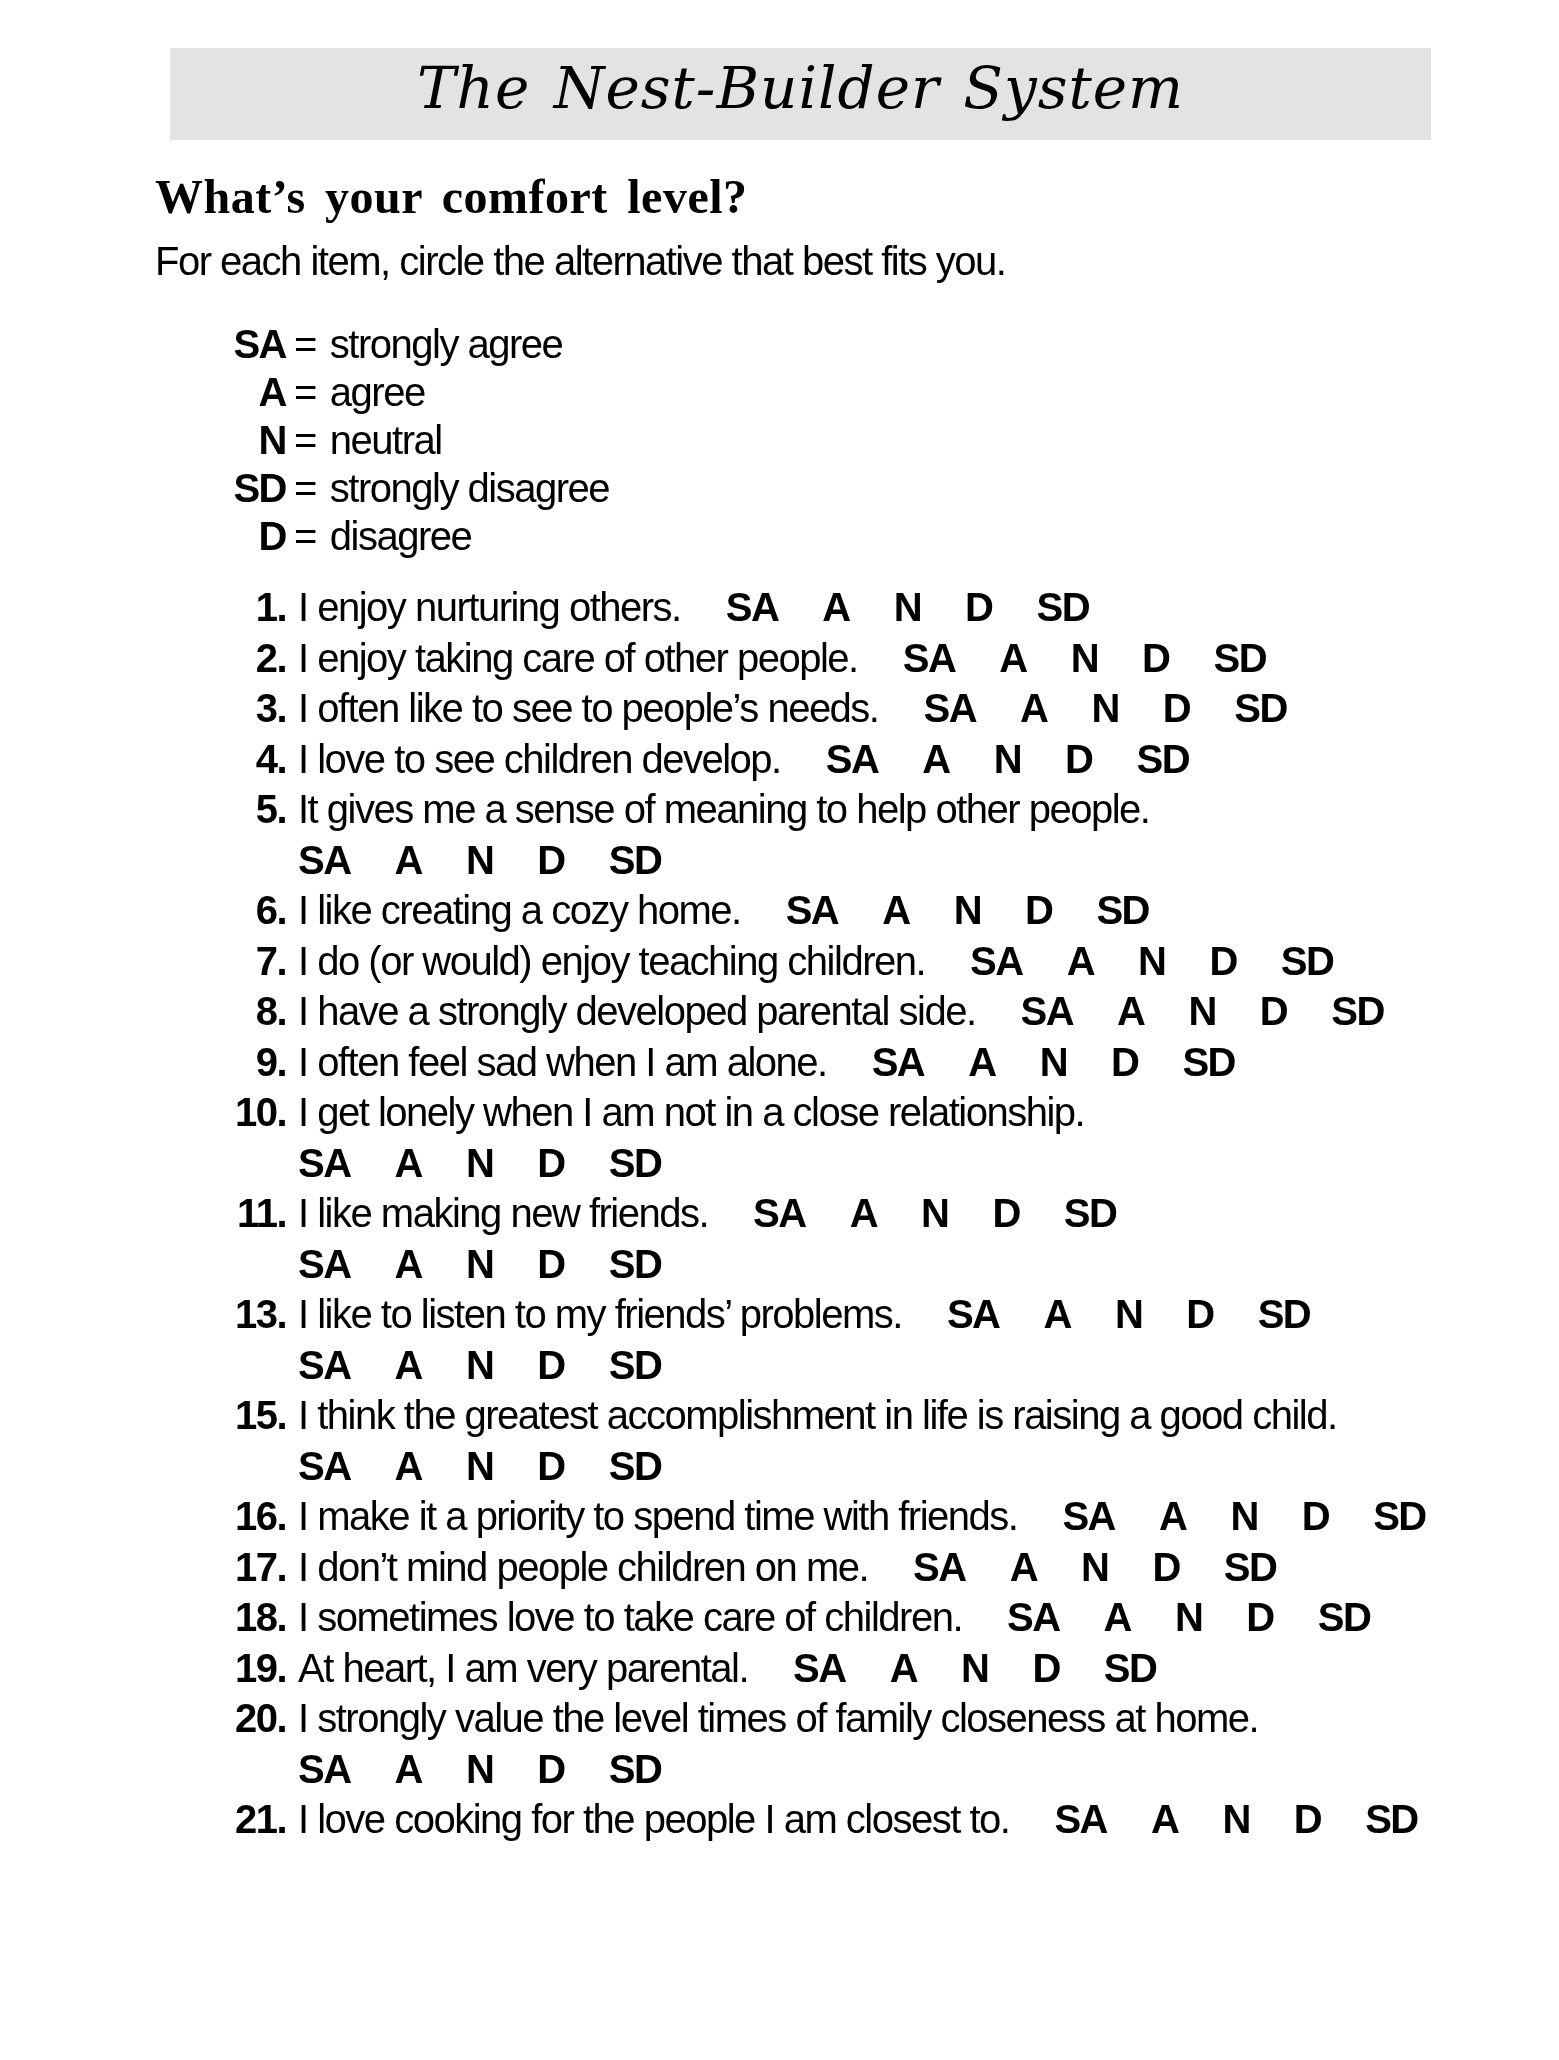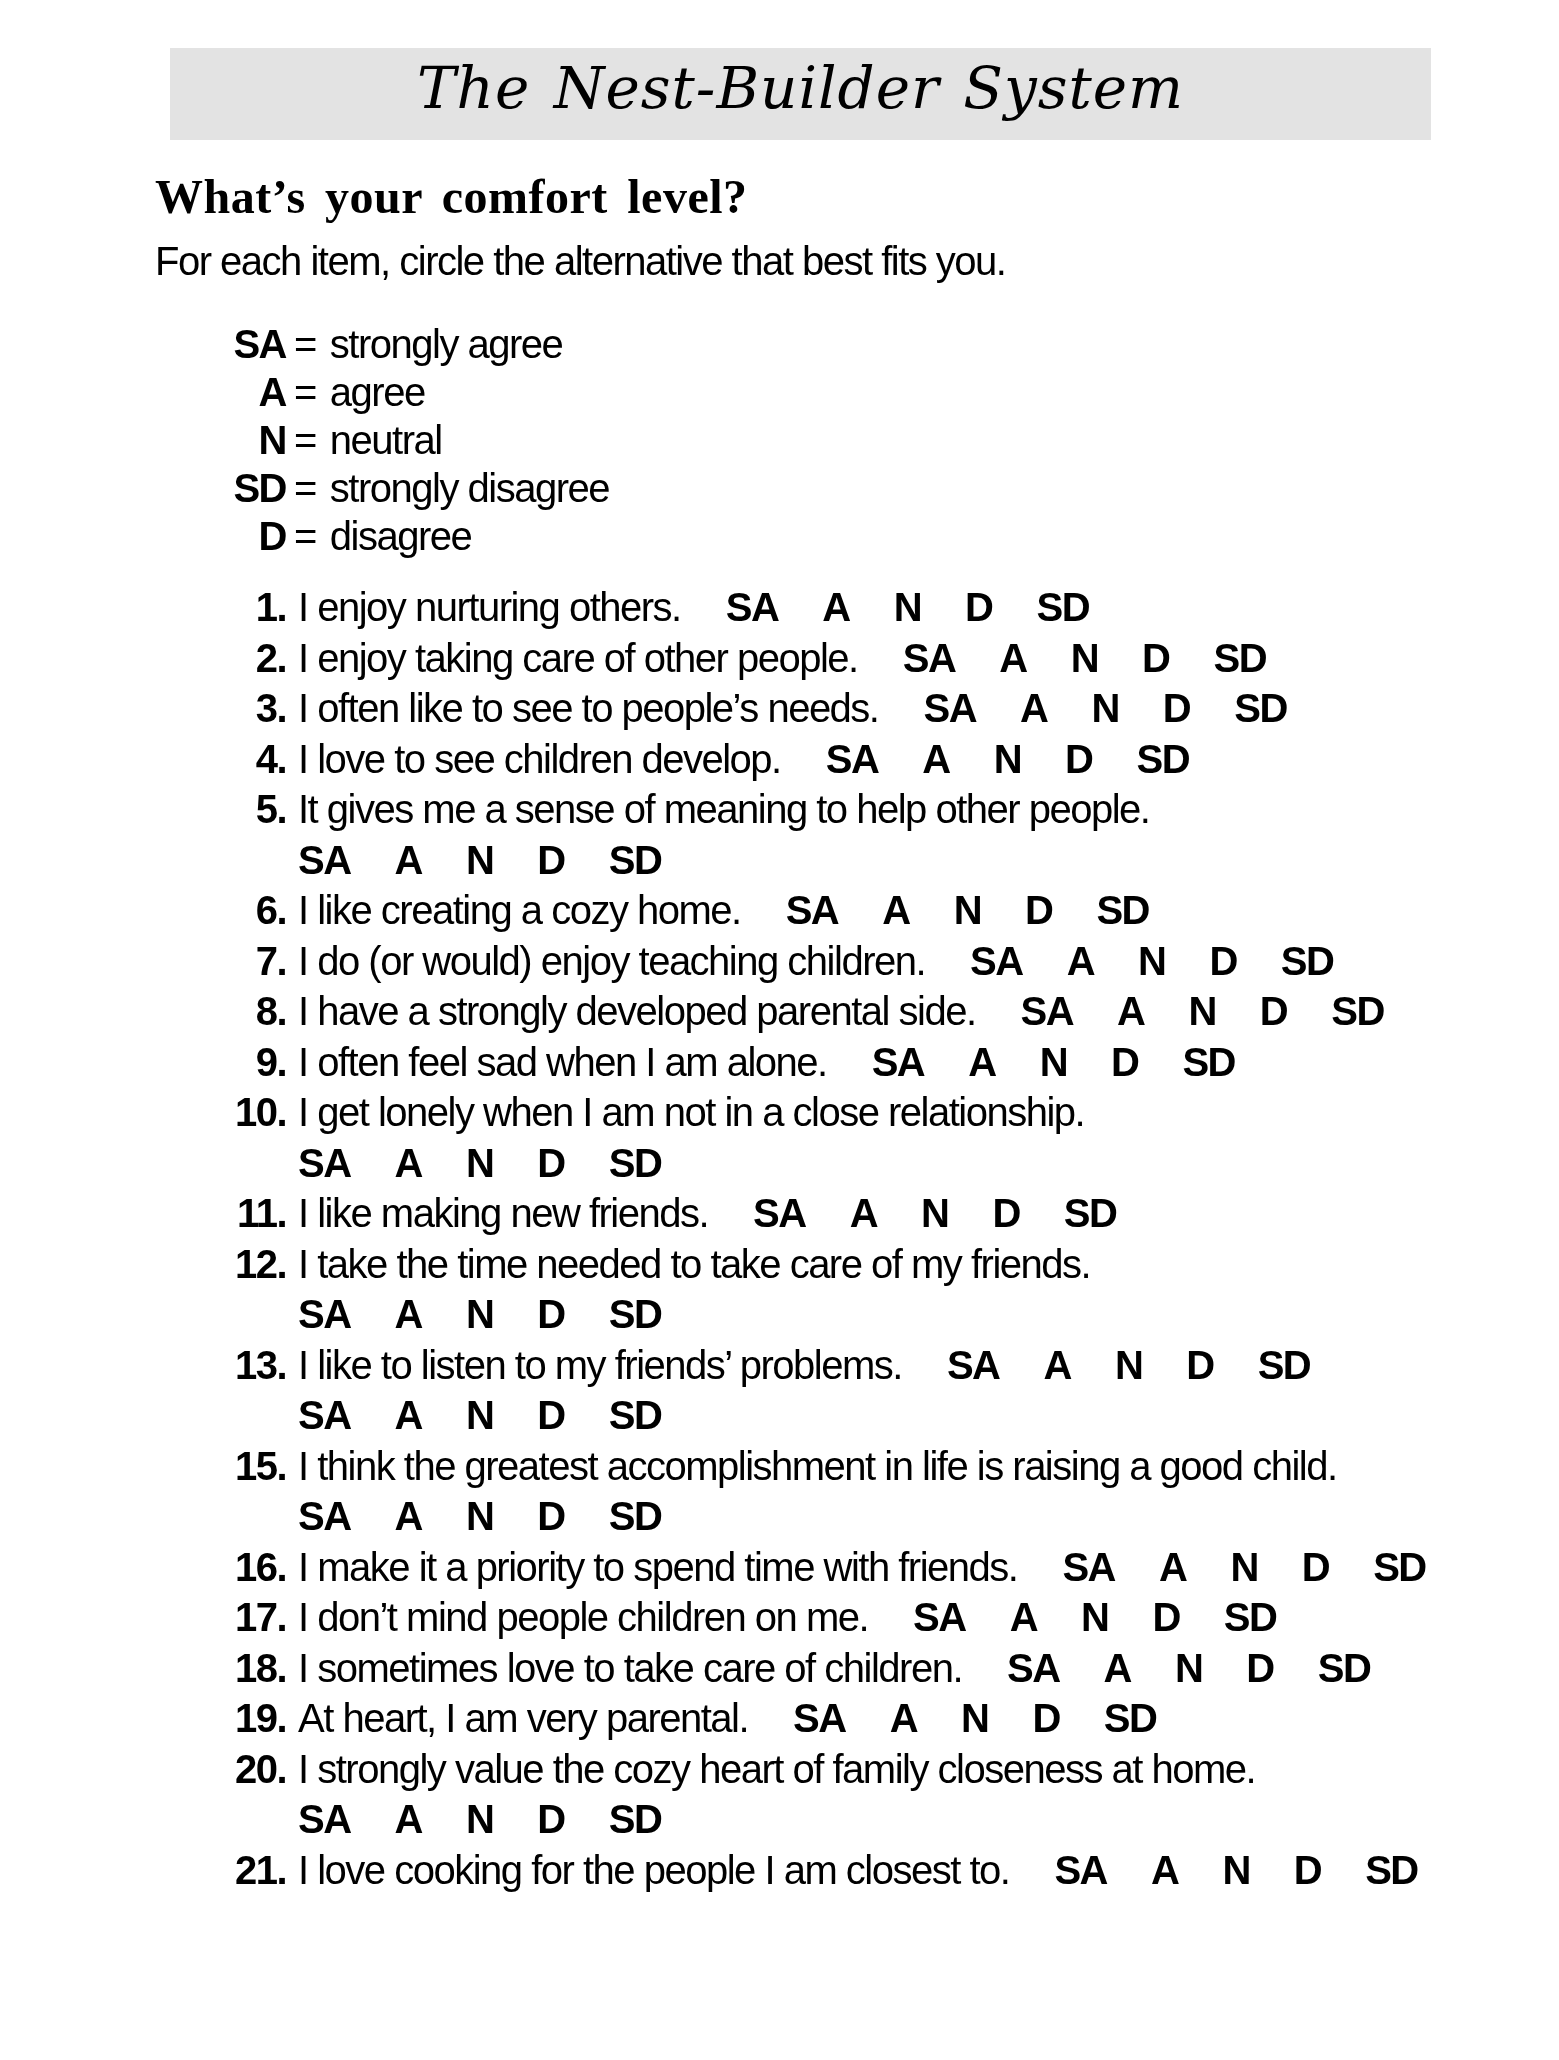--- a/index.html
+++ b/index.html
@@ -71,26 +71,25 @@
     <div class="item-row"><span class="col-num">4.</span><span class="item-content"><span class="item-text">I love to see children develop.</span><span class="rating"><span class="opt">SA</span><span class="opt">A</span><span class="opt">N</span><span class="opt">D</span><span class="opt">SD</span></span></span></div>
     <div class="item-row"><span class="col-num">5.</span><span class="item-content"><span class="item-text">It gives me a sense of meaning to help other people.</span></span></div>
     <div class="item-row rating-line"><span class="col-num"></span><span class="item-content"><span class="rating"><span class="opt">SA</span><span class="opt">A</span><span class="opt">N</span><span class="opt">D</span><span class="opt">SD</span></span></span></div>
     <div class="item-row"><span class="col-num">6.</span><span class="item-content"><span class="item-text">I like creating a cozy home.</span><span class="rating"><span class="opt">SA</span><span class="opt">A</span><span class="opt">N</span><span class="opt">D</span><span class="opt">SD</span></span></span></div>
     <div class="item-row"><span class="col-num">7.</span><span class="item-content"><span class="item-text">I do (or would) enjoy teaching children.</span><span class="rating"><span class="opt">SA</span><span class="opt">A</span><span class="opt">N</span><span class="opt">D</span><span class="opt">SD</span></span></span></div>
     <div class="item-row"><span class="col-num">8.</span><span class="item-content"><span class="item-text">I have a strongly developed parental side.</span><span class="rating"><span class="opt">SA</span><span class="opt">A</span><span class="opt">N</span><span class="opt">D</span><span class="opt">SD</span></span></span></div>
     <div class="item-row"><span class="col-num">9.</span><span class="item-content"><span class="item-text">I often feel sad when I am alone.</span><span class="rating"><span class="opt">SA</span><span class="opt">A</span><span class="opt">N</span><span class="opt">D</span><span class="opt">SD</span></span></span></div>
     <div class="item-row"><span class="col-num">10.</span><span class="item-content"><span class="item-text">I get lonely when I am not in a close relationship.</span></span></div>
     <div class="item-row rating-line"><span class="col-num"></span><span class="item-content"><span class="rating"><span class="opt">SA</span><span class="opt">A</span><span class="opt">N</span><span class="opt">D</span><span class="opt">SD</span></span></span></div>
     <div class="item-row"><span class="col-num">11.</span><span class="item-content"><span class="item-text">I like making new friends.</span><span class="rating"><span class="opt">SA</span><span class="opt">A</span><span class="opt">N</span><span class="opt">D</span><span class="opt">SD</span></span></span></div>
-    <div class="item-row"><span class="col-num">12.</span><span class="item-content"><span class="item-text">I take the time needed to take care of my friends.</span></span></div>
     <div class="item-row rating-line"><span class="col-num"></span><span class="item-content"><span class="rating"><span class="opt">SA</span><span class="opt">A</span><span class="opt">N</span><span class="opt">D</span><span class="opt">SD</span></span></span></div>
     <div class="item-row"><span class="col-num">13.</span><span class="item-content"><span class="item-text">I like to listen to my friends’ problems.</span><span class="rating"><span class="opt">SA</span><span class="opt">A</span><span class="opt">N</span><span class="opt">D</span><span class="opt">SD</span></span></span></div>
     <div class="item-row rating-line"><span class="col-num"></span><span class="item-content"><span class="rating"><span class="opt">SA</span><span class="opt">A</span><span class="opt">N</span><span class="opt">D</span><span class="opt">SD</span></span></span></div>
     <div class="item-row"><span class="col-num">15.</span><span class="item-content"><span class="item-text">I think the greatest accomplishment in life is raising a good child.</span></span></div>
     <div class="item-row rating-line"><span class="col-num"></span><span class="item-content"><span class="rating"><span class="opt">SA</span><span class="opt">A</span><span class="opt">N</span><span class="opt">D</span><span class="opt">SD</span></span></span></div>
     <div class="item-row"><span class="col-num">16.</span><span class="item-content"><span class="item-text">I make it a priority to spend time with friends.</span><span class="rating"><span class="opt">SA</span><span class="opt">A</span><span class="opt">N</span><span class="opt">D</span><span class="opt">SD</span></span></span></div>
     <div class="item-row"><span class="col-num">17.</span><span class="item-content"><span class="item-text">I don’t mind people children on me.</span><span class="rating"><span class="opt">SA</span><span class="opt">A</span><span class="opt">N</span><span class="opt">D</span><span class="opt">SD</span></span></span></div>
     <div class="item-row"><span class="col-num">18.</span><span class="item-content"><span class="item-text">I sometimes love to take care of children.</span><span class="rating"><span class="opt">SA</span><span class="opt">A</span><span class="opt">N</span><span class="opt">D</span><span class="opt">SD</span></span></span></div>
     <div class="item-row"><span class="col-num">19.</span><span class="item-content"><span class="item-text">At heart, I am very parental.</span><span class="rating"><span class="opt">SA</span><span class="opt">A</span><span class="opt">N</span><span class="opt">D</span><span class="opt">SD</span></span></span></div>
-    <div class="item-row"><span class="col-num">20.</span><span class="item-content"><span class="item-text">I strongly value the cozy heart of family closeness at home.</span></span></div>
+    <div class="item-row"><span class="col-num">20.</span><span class="item-content"><span class="item-text">I strongly value the level times of family closeness at home.</span></span></div>
     <div class="item-row rating-line"><span class="col-num"></span><span class="item-content"><span class="rating"><span class="opt">SA</span><span class="opt">A</span><span class="opt">N</span><span class="opt">D</span><span class="opt">SD</span></span></span></div>
     <div class="item-row"><span class="col-num">21.</span><span class="item-content"><span class="item-text">I love cooking for the people I am closest to.</span><span class="rating"><span class="opt">SA</span><span class="opt">A</span><span class="opt">N</span><span class="opt">D</span><span class="opt">SD</span></span></span></div>
   </div>
 
 </body></html>

